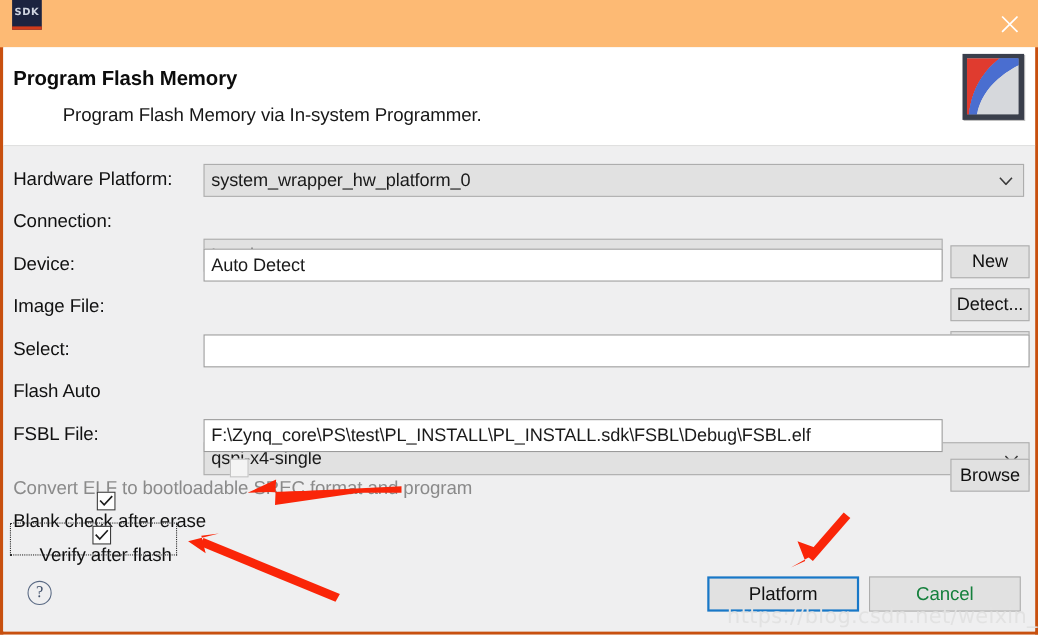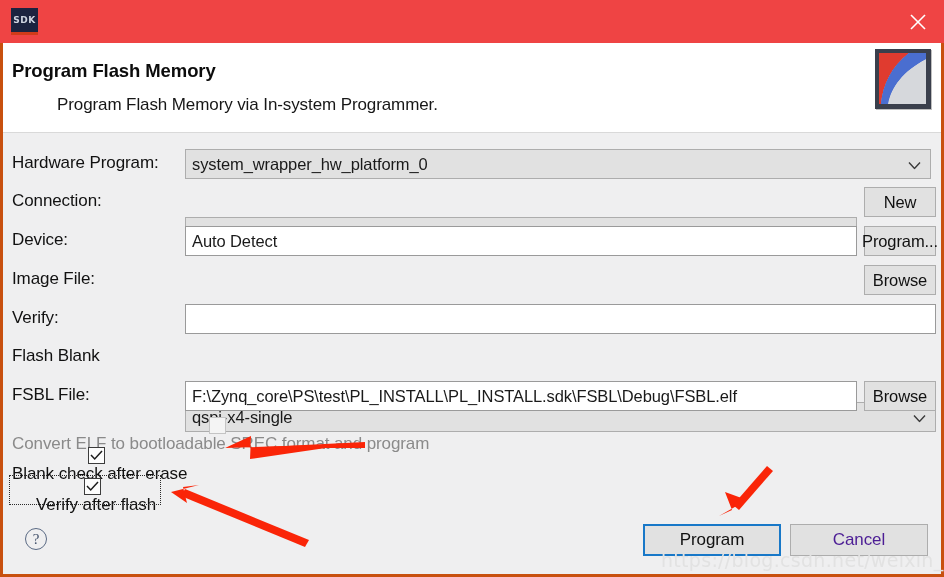--- a/index.html
+++ b/index.html
@@ -14,22 +14,22 @@
     width: 944px; height: 577px;
     border-left: 3px solid #C8500F;
     border-right: 3px solid #C8500F;
     border-bottom: 3px solid #C8500F;
     background: #efefef;
   }
   
   .titlebar {
     position: absolute; left: -3px; top: 0;
     width: 944px; height: 43px;
-    background: #ef4444;
-    display: flex; align-items: center;
+    background: #fdba74;
+    display: flex; 
   }
   .sdk-icon {
     width: 27px; height: 27px;
     margin-left: 11px;
     background: #1c2340;
     border-bottom: 3px solid #d13b1a;
     display: flex; align-items: center; justify-content: center;
     font-size: 9px; font-weight: bold; color: #cfd4e0;
     letter-spacing: 0.5px;
     font-family: "DejaVu Sans", sans-serif;
@@ -107,20 +107,21 @@
   .btn {
     position: absolute;
     height: 30px;
     background: #e1e1e1;
     border: 1px solid #adadad;
     font-size: 16.5px; color: #111111;
     display: flex; align-items: center; justify-content: center;
     cursor: pointer;
     font-family: "Liberation Sans", sans-serif;
     letter-spacing: -0.1px;
+    margin-top: 36px;
   }
   
   .cbrow {
     position: absolute; left: 9px;
     display: flex; align-items: center;
     height: 24px;
     flex-direction: column;
   }
   .cbox {
     width: 17px; height: 17px;
@@ -154,21 +155,21 @@
     border: 2px solid #1878c8;
     font-size: 17px; color: #111111;
     display: flex; align-items: center; justify-content: center;
     cursor: pointer; letter-spacing: -0.1px;
   }
   .btn-cancel {
     position: absolute; left: 787px; top: 524px;
     width: 138px; height: 32px;
     background: #e1e1e1;
     border: 1px solid #adadad;
-    font-size: 17px; color: #4c1d95;
+    font-size: 17px; color: #15803d;
     display: flex; align-items: center; justify-content: center;
     cursor: pointer; letter-spacing: -0.1px;
   }
   
   .anno { position: absolute; pointer-events: none; }
   .watermark {
     position: absolute; left: 658px; top: 549px;
     font-size: 19px; color: #e2e2e2;
     white-space: nowrap;
     letter-spacing: 0.3px;
@@ -200,21 +201,21 @@
         <path d="M0 0 H30 C12 14 4 32 2 51 H0 Z" fill="#e03b2f"></path>
         <path d="M30 0 H47 V6 C24 18 12 34 9 51 H2 C4 32 12 14 30 0 Z" fill="#3a5fc8"></path>
         <path d="M47 6 V51 H9 C12 34 24 18 47 6 Z" fill="#d6d8dc"></path>
         <path d="M30 0 H47 V6 C24 18 12 34 9 51 H2 C4 32 12 14 30 0 Z" fill="#4a6ed0"></path>
       </svg>
     </div>
   </div>
 
   <div class="body">
 
-    <div class="lbl" style="top:20px">Hardware Program:</div>
+    <div class="lbl" style="top:20px">Hardware Platform:</div>
     <div class="field combo" style="left:182px; top:16px; width:746px;">
       <span>system_wrapper_hw_platform_0</span>
       <span class="chev">
         <svg width="13" height="8" viewBox="0 0 13 8">
             <polyline points="1,1 6.5,7 12,1" fill="none" stroke="#3a3a3a" stroke-width="1.4"></polyline>
           </svg>
       </span>
     </div>
 
     <div class="lbl" style="top:58px">Connection:</div>
@@ -223,29 +224,29 @@
       <span class="chev">
         <svg width="13" height="8" viewBox="0 0 13 8">
             <polyline points="1,1 6.5,7 12,1" fill="none" stroke="#3a3a3a" stroke-width="1.4"></polyline>
           </svg>
       </span>
     </div>
     <div class="btn" style="left:861px; top:54px; width:72px;">New</div>
 
     <div class="lbl" style="top:97px">Device:</div>
     <div class="field text" style="left:182px; top:93px; width:672px;">Auto Detect</div>
-    <div class="btn" style="left:861px; top:93px; width:72px;">Program...</div>
+    <div class="btn" style="left:861px; top:93px; width:72px;">Detect...</div>
 
     <div class="lbl" style="top:136px">Image File:</div>
     <div class="btn" style="left:861px; top:132px; width:72px;">Browse</div>
 
-    <div class="lbl" style="top:175px">Verify:</div>
+    <div class="lbl" style="top:175px">Select:</div>
     <div class="field text" style="left:182px; top:171px; width:751px;"></div>
 
-    <div class="lbl" style="top:213px">Flash Blank</div>
+    <div class="lbl" style="top:213px">Flash Auto</div>
     <div class="field combo" style="left:182px; top:209px; width:751px;">
       <span>qspi-x4-single</span>
       <span class="chev">
         <svg width="13" height="8" viewBox="0 0 13 8">
             <polyline points="1,1 6.5,7 12,1" fill="none" stroke="#3a3a3a" stroke-width="1.4"></polyline>
           </svg>
       </span>
     </div>
 
     <div class="lbl" style="top:252px">FSBL File:</div>
@@ -270,21 +271,21 @@
       <span class="cbox">
         <svg width="13" height="11" viewBox="0 0 13 11">
           <polyline points="1,5 4.7,9 12,1" fill="none" stroke="#1c1c1c" stroke-width="1.5"></polyline>
         </svg>
       </span>
       <span class="cblabel">Verify after flash</span>
     </div>
   </div>
 
   <div class="help-icon">?</div>
-  <div class="btn-program">Program</div>
+  <div class="btn-program">Platform</div>
   <div class="btn-cancel">Cancel</div>
 
   <svg class="anno" style="left:0; top:0;" width="944" height="577">
 
     <g>
       <path d="M350,444 L222,448 L248,436 L247,459 Z" fill="#FA2508"></path>
       <path d="M242,448 L362,442 L362,448 Z" fill="#FA2508"></path>
     </g>
 
     <g>

